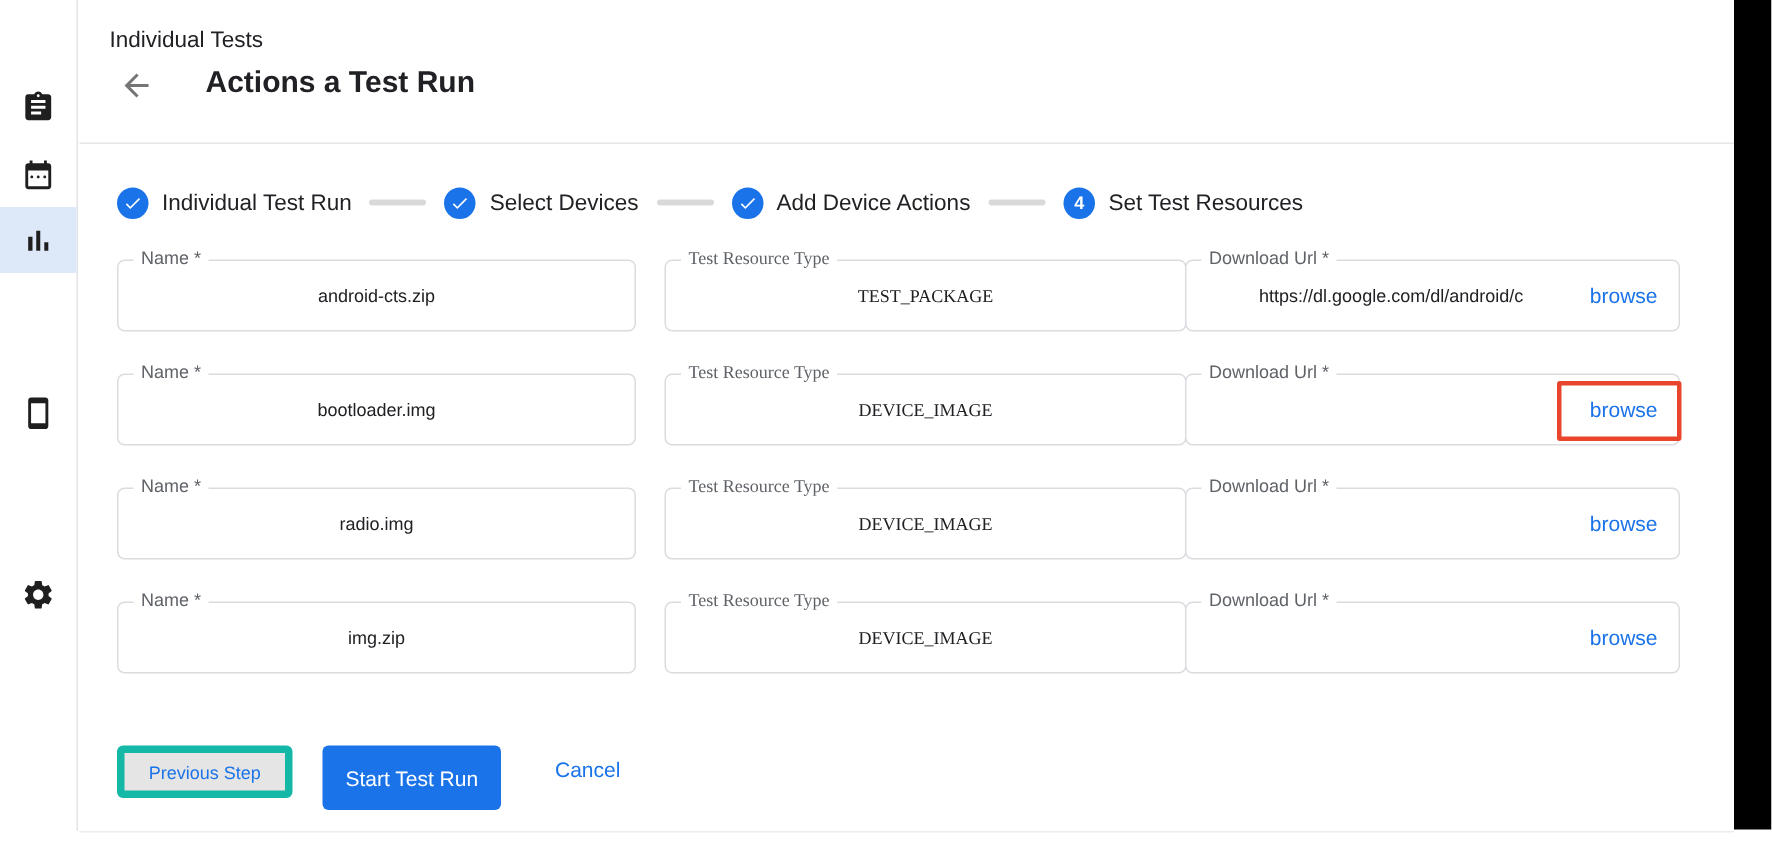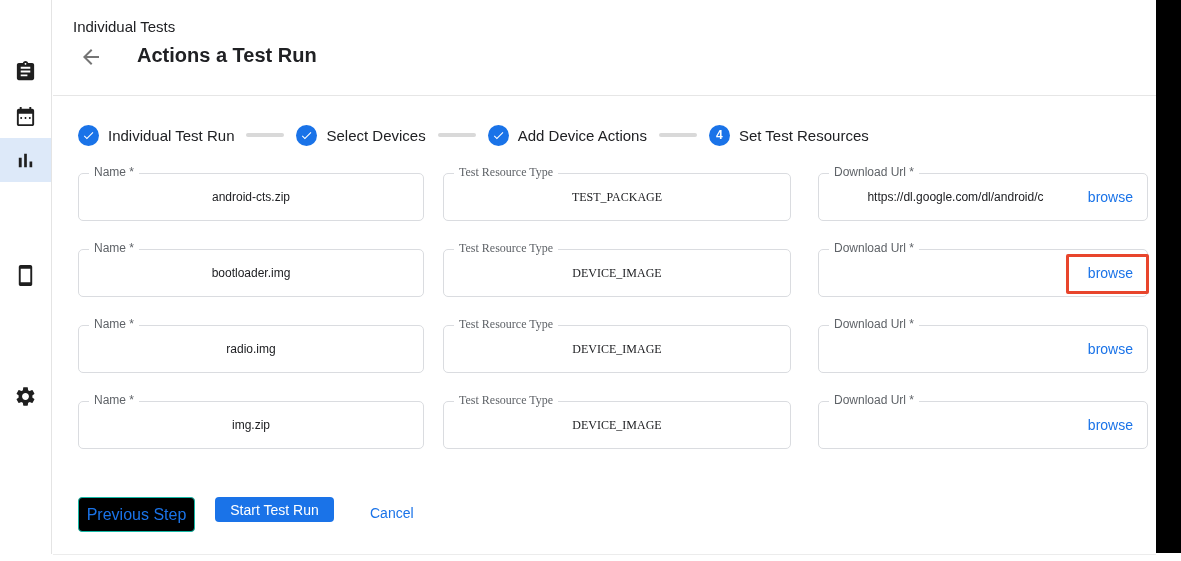--- a/index.html
+++ b/index.html
@@ -27,32 +27,32 @@
   .step-circle { width:21px; height:21px; border-radius:50%; background:#1a73e8; display:flex; align-items:center; justify-content:center; flex:0 0 auto; }
   .step-circle svg { width:13px; height:13px; fill:#fff; }
   .step-circle .step-num { color:#fff; font-size:12px; font-weight:bold; }
   .step-label { margin-left:9px; font-size:15px; color:#202124; font-weight:500; white-space:nowrap; }
   .step-connector { width:38px; height:4px; border-radius:2px; background:#d9d9d9; margin:0 12px; }
 
   
   .field { position:absolute; height:48px; border:1px solid #dadce0; border-radius:5px; background:#fff;text-align:center; }
   .c0 { left:78px;  width:346px; }
   .c1 { left:443px; width:348px;font-family:Liberation Serif, serif; }
-  .c2 { left:818px; width:330px; }
+  .c2 { left:790px; width:330px; }
   .r0 { top:173px; } .r1 { top:249px; } .r2 { top:325px; } .r3 { top:401px; }
   .field-label { position:absolute; top:-9px; left:10px; background:#fff; padding:0 5px; font-size:12px; color:#5f6368; white-space:nowrap; }
   .field-value { display:block; line-height:46px; padding:0 14px; font-size:12px; color:#202124; white-space:nowrap; overflow:hidden; }
   .url-field-inner { display:flex; align-items:center; height:46px; }
   .url-field-inner .field-value { flex:1 1 auto; padding-right:4px; }
   .browse-link { flex:0 0 auto; padding:4px 14px 4px 6px; font-size:14px; color:#1a73e8; font-weight:500; cursor:pointer; }
   .highlight-box { position:absolute; left:247px; top:4px; width:83px; height:40px; border:3px solid #e8452c; border-radius:2px; pointer-events:none; }
 
   
-  .btn-previous { position:absolute; left:78px; top:497px; width:117px; height:35px; background:#000000; border:1px solid #14b8a6; border-radius:4px; color:#1a73e8; font-size:16px; font-weight:500; font-family:"Liberation Sans", sans-serif; cursor:pointer; }
-  .btn-start { position:absolute; left:215px; top:497px; width:119px; height:25px; background:#1a73e8; border:none; border-radius:4px; color:#fff; font-size:14px; font-weight:500; font-family:"Liberation Sans", sans-serif; cursor:pointer; }
+  .btn-previous { position:absolute; left:78px; top:497px; width:117px; height:35px; background:#e5e5e5; border:5px solid #14b8a6; border-radius:4px; color:#1a73e8; font-size:12px; font-weight:500; font-family:"Liberation Sans", sans-serif; cursor:pointer; }
+  .btn-start { position:absolute; left:215px; top:497px; width:119px; height:43px; background:#1a73e8; border:none; border-radius:4px; color:#fff; font-size:14px; font-weight:500; font-family:"Liberation Sans", sans-serif; cursor:pointer; }
   .btn-cancel { position:absolute; left:370px; top:505px; background:none; border:none; color:#1a73e8; font-size:14px; font-weight:500; font-family:"Liberation Sans", sans-serif; cursor:pointer; }
 </style>
 </head>
 <body>
 
 <nav class="sidebar">
   <div class="side-item" style="top:49px;">
     <svg viewBox="0 0 24 24">
         <path d="M19 3h-4.18C14.4 1.84 13.3 1 12 1c-1.3 0-2.4.84-2.82 2H5c-1.1 0-2 .9-2 2v14c0 1.1.9 2 2 2h14c1.1 0 2-.9 2-2V5c0-1.1-.9-2-2-2zm-7 0c.55 0 1 .45 1 1s-.45 1-1 1-1-.45-1-1 .45-1 1-1zm2 14H7v-2h7v2zm3-4H7v-2h10v2zm0-4H7V7h10v2z"></path>
       </svg>

